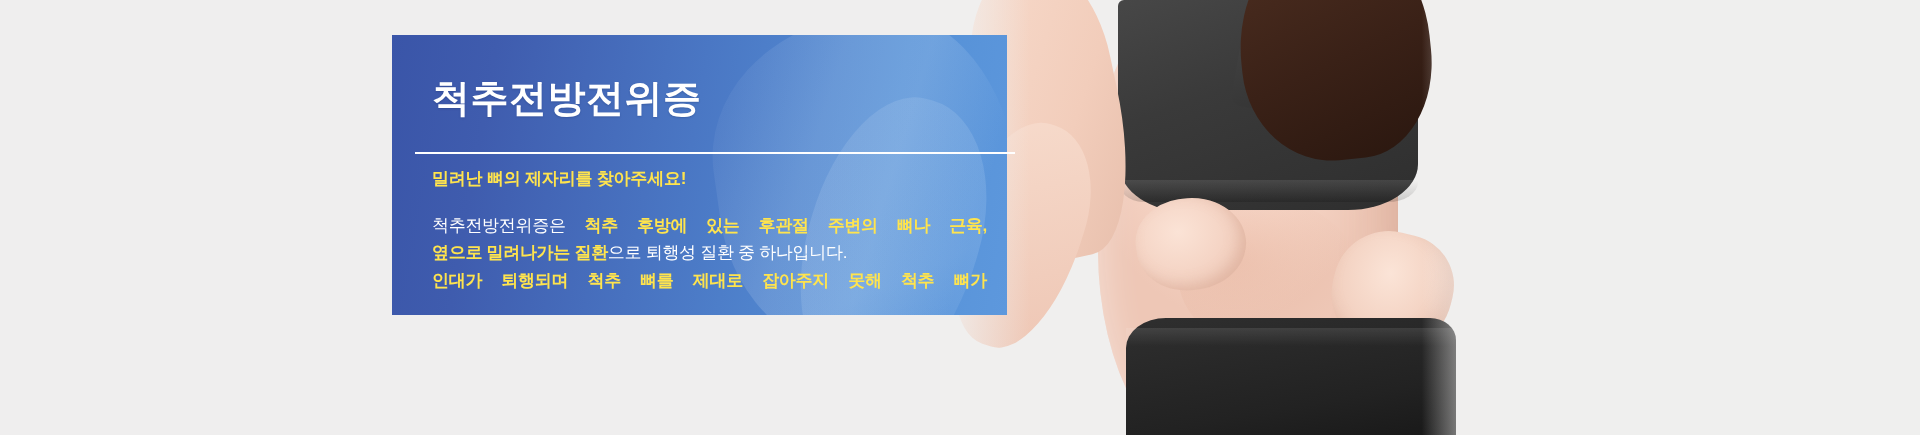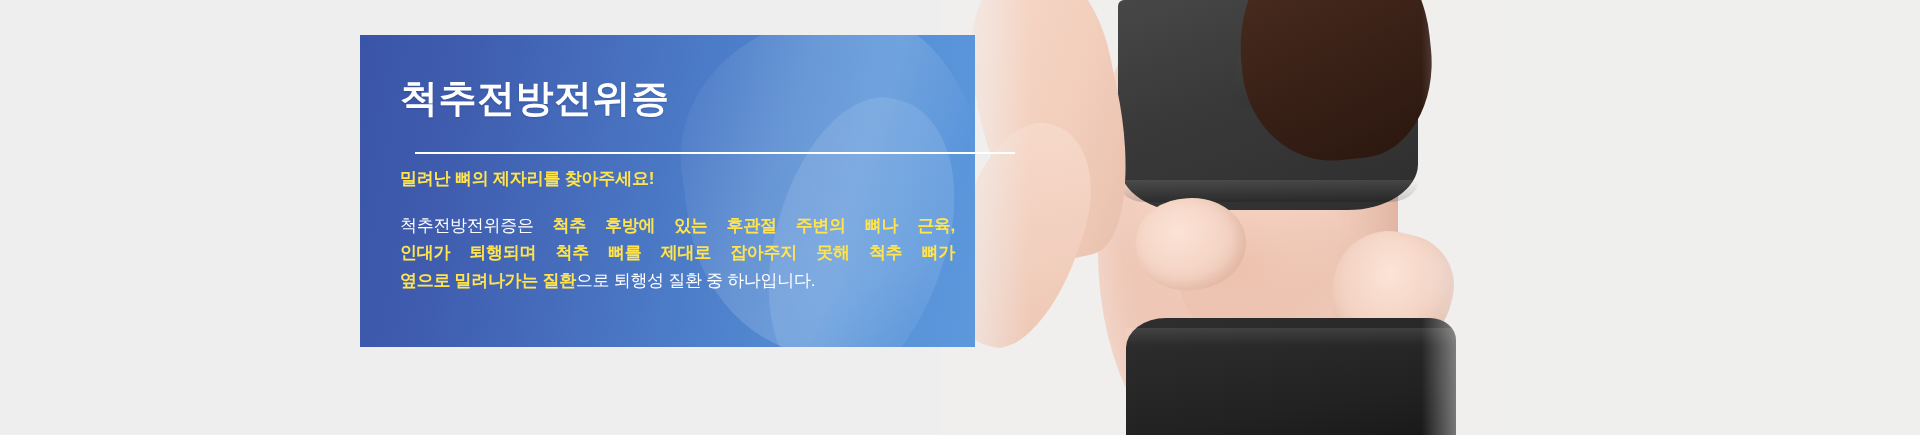--- a/index.html
+++ b/index.html
@@ -166,22 +166,22 @@
     inset: 0;
     background:
       linear-gradient(90deg, rgba(240,239,238,1) 0%, rgba(240,239,238,.0) 16%),
       linear-gradient(270deg, rgba(240,239,238,1) 0%, rgba(240,239,238,0) 14%);
     pointer-events: none;
   }
 
   
   .panel {
     position: absolute;
-    left: 360px; top: 35px;
-    width: 615px; height: 312px;
+    left: 392px; top: 35px;
+    width: 615px; height: 280px;
     background: linear-gradient(100deg, #3a55a8 0%, #3f5cae 16%, #4a77c4 48%, #5590d6 78%, #5d98dd 100%);
     overflow: hidden;
   }
   
   .panel-arm {
     position: absolute;
     right: -10px; top: -20px;
     width: 300px; height: 340px;
     background: linear-gradient(115deg, rgba(255,255,255,.00) 0%, rgba(230,240,252,.16) 35%, rgba(215,232,250,.20) 55%, rgba(255,255,255,0) 78%);
     border-radius: 54% 40% 34% 46% / 40% 48% 52% 46%;
@@ -286,21 +286,21 @@
 
   <div class="panel">
     <div class="panel-arm"></div>
     <div class="panel-arm2"></div>
 
     <div class="panel-content">
       <h1 class="title">척추전방전위증</h1>
       <p class="subtitle">밀려난 뼈의 제자리를 찾아주세요!</p>
       <div class="body-text">
           <span class="body-line just"><span class="plain">척추전방전위증은 </span><span class="hl">척추 후방에 있는 후관절 주변의 뼈나 근육,</span></span>
+          <span class="body-line"><span class="hl">옆으로 밀려나가는 </span><span class="hl">질환</span><span class="plain">으로 퇴행성 질환 중 하나입니다.</span></span>
           <span class="body-line just"><span class="hl">인대가 퇴행되며 척추 뼈를 제대로 잡아주지 못해 척추 뼈가</span></span>
-          <span class="body-line"><span class="hl">옆으로 밀려나가는 </span><span class="hl">질환</span><span class="plain">으로 퇴행성 질환 중 하나입니다.</span></span>
         </div>
     </div>
   </div>
 
   <div class="divider"></div>
 
 </div>
 
 </body></html>

